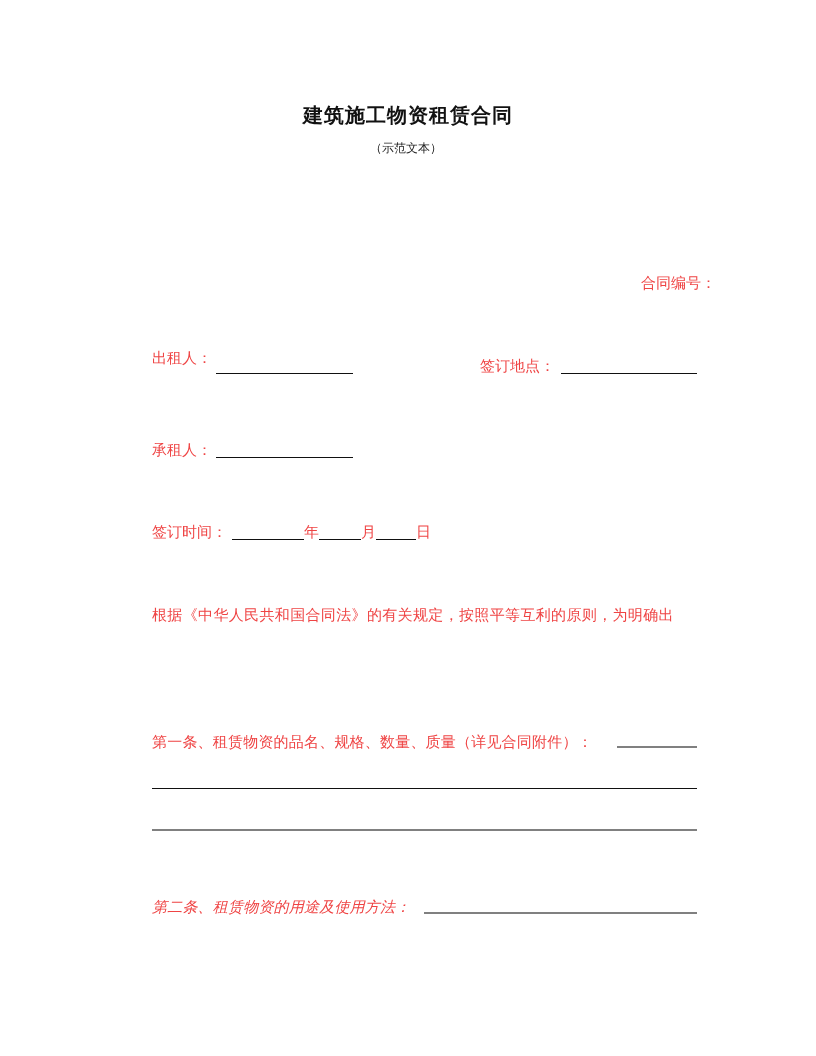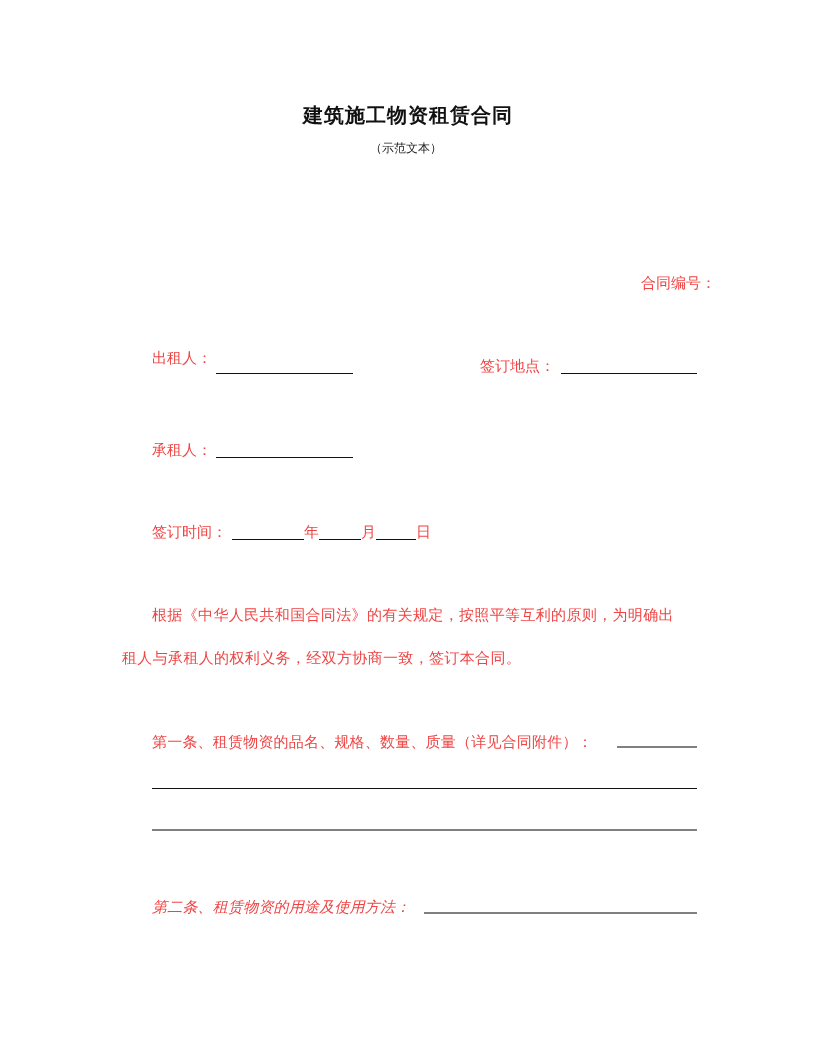--- a/index.html
+++ b/index.html
@@ -92,21 +92,20 @@
   <div class="field" style="left:232px; top:521px; width:72px;"></div>
   <div class="line-text" style="left:304px; top:522px;">年</div>
   <div class="blank" style="left:319px; top:539px; width:42px;"></div>
   <div class="field" style="left:319px; top:521px; width:42px;"></div>
   <div class="line-text" style="left:361px; top:522px;">月</div>
   <div class="blank" style="left:376px; top:539px; width:40px;"></div>
   <div class="field" style="left:376px; top:521px; width:40px;"></div>
   <div class="line-text" style="left:416px; top:522px;">日</div>
 
   <div class="line-text" style="left:152px; top:605px; letter-spacing:0.35px;">根据《中华人民共和国合同法》的有关规定，按照平等互利的原则，为明确出</div>
-  <div class="line-text" style="left:122px; top:648px; letter-spacing:0.35px;">租人与承租人的权利义务，经双方协商一致，签订本合同。</div>
 
   <div class="line-text" style="left:152px; top:732px; letter-spacing:0.2px;text-align:right;">第一条、租赁物资的品名、规格、数量、质量（详见合同附件）：</div>
   <div class="blank gray" style="left:617px; top:746px; width:80px;"></div>
   <div class="blank" style="left:152px; top:788px; width:545px;"></div>
   <div class="blank gray" style="left:152px; top:829px; width:545px;"></div>
   <div class="field" style="left:152px; top:770px; width:545px;"></div>
 
   <div class="line-text" style="left:152px; top:897px; letter-spacing:0.2px;font-style:italic;">第二条、租赁物资的用途及使用方法：</div>
   <div class="blank gray" style="left:424px; top:912px; width:273px;"></div>
   <div class="field" style="left:424px; top:894px; width:273px;"></div>

